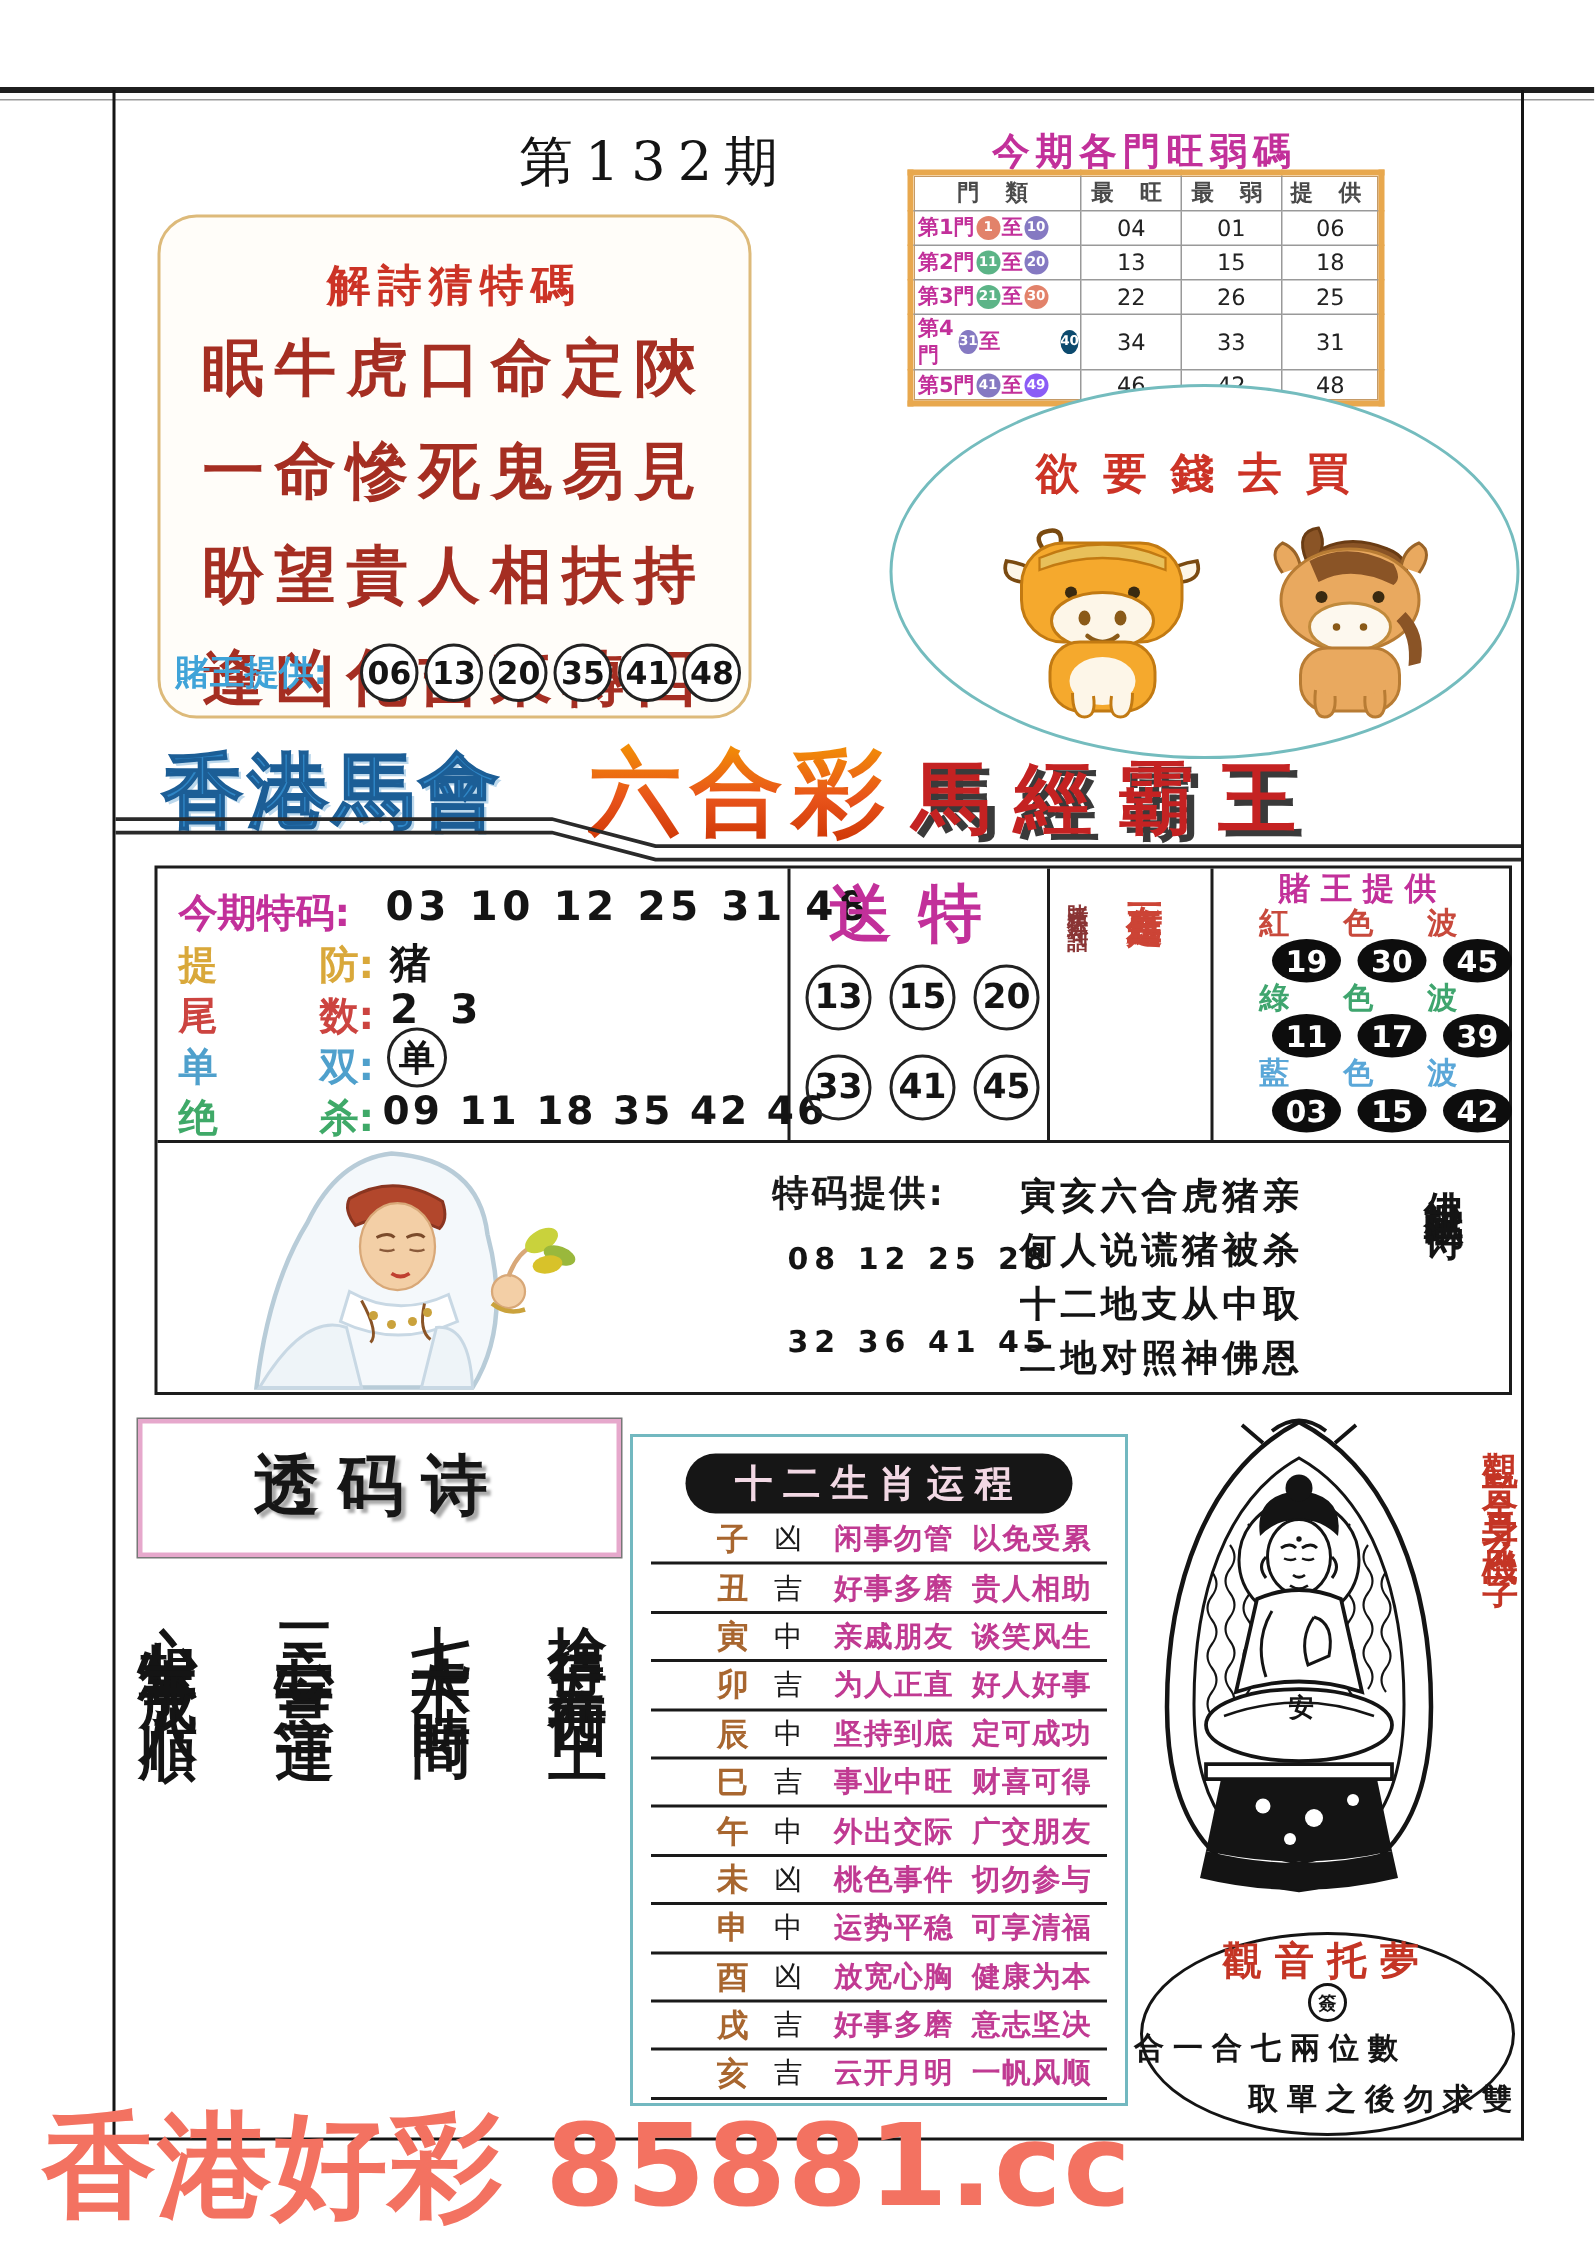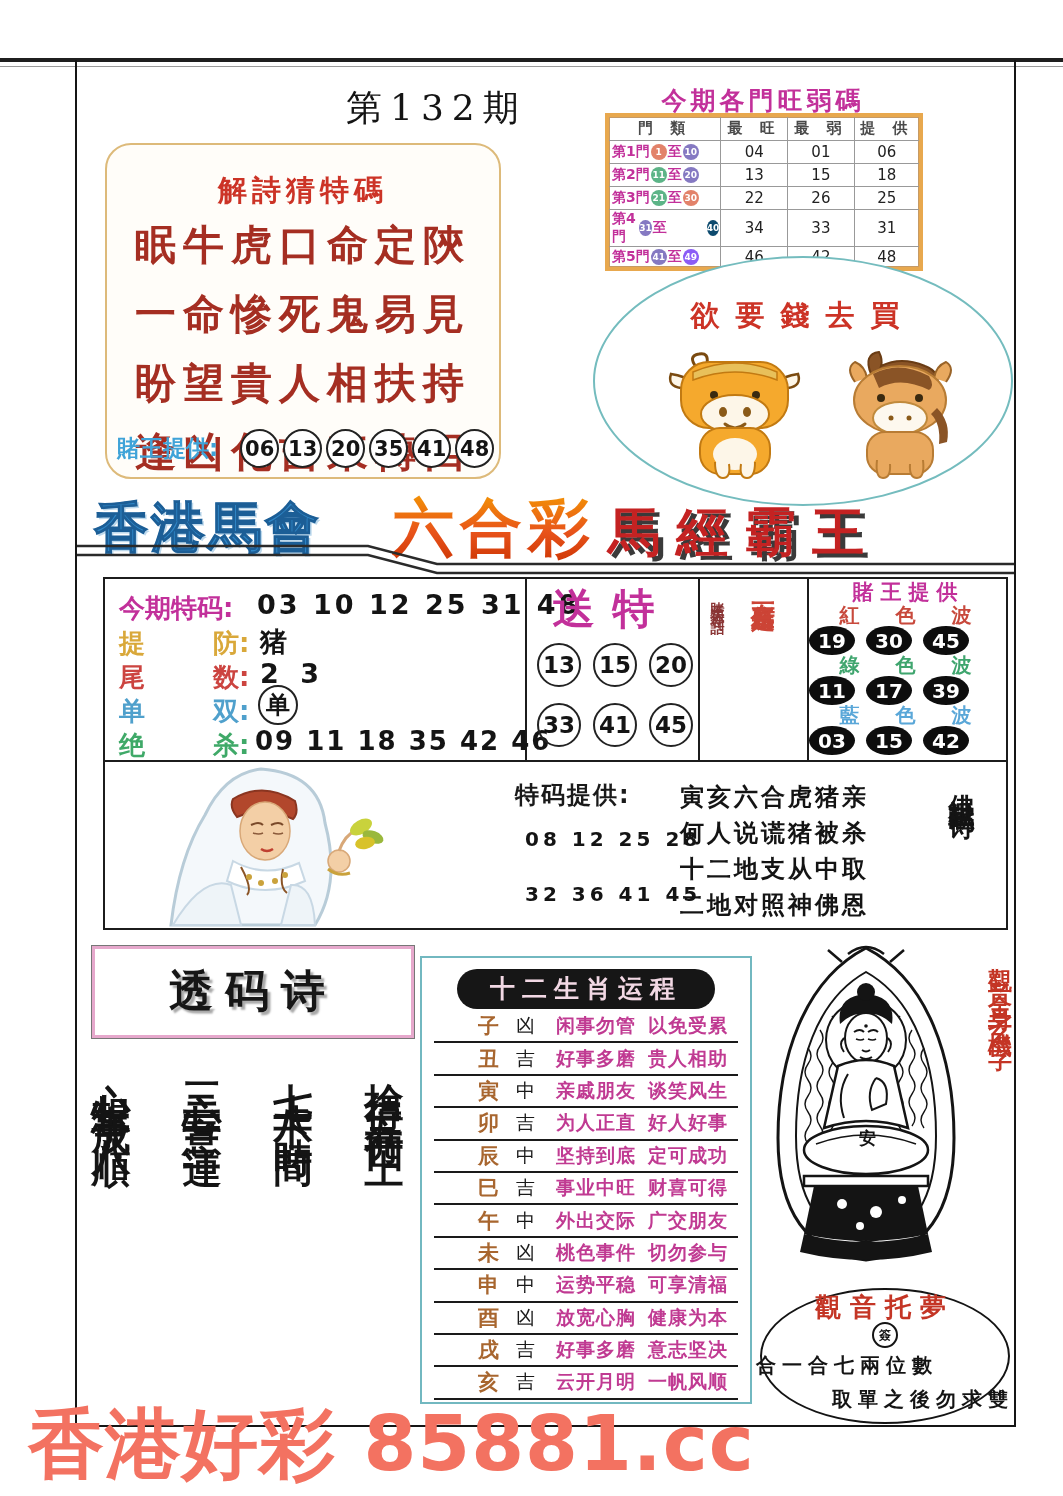--- a/index.html
+++ b/index.html
@@ -45,21 +45,21 @@
   .gval { text-align:center; font-size:15px; color:#222; width:68px; }
 
   
   .oval { position:absolute; left:593px; top:256px; width:420px; height:250px;
           border:2px solid #74bcbe; border-radius:50%; background:#fff; }
   .ovaltext { margin-top:38px; text-align:center; color:#cc3326; font-size:29px;
               font-weight:bold; letter-spacing:16px; }
   .animal { position:absolute; }
 
   
-  .b1 { position:absolute; left:94px; top:492px; font-size:54px; font-weight:bold;
+  .b1 { position:absolute; left:108px; top:492px; font-size:54px; font-weight:bold;
         color:#2f86c6; letter-spacing:3px; text-shadow:2px 2px 0 #bcd8ec; -webkit-text-stroke:1px #1c5e96; }
   .b2 { position:absolute; left:392px; top:486px; font-size:62px; font-weight:bold;
         font-family:"DejaVu Serif", serif; letter-spacing:6px;
         background:linear-gradient(180deg,#f5a000 0%,#e8531a 55%,#c83000 100%);
         -webkit-background-clip:text; background-clip:text; color:transparent; }
   .b3 { position:absolute; left:608px; top:498px; font-size:52px; font-weight:bold;
         color:#c42222; letter-spacing:16px; text-shadow:5px 4px 0 #3a3a3a; }
   .steps { position:absolute; left:75px; top:538px; }
 
   
@@ -76,21 +76,21 @@
               font-size:42px; font-weight:bold; letter-spacing:18px; font-family:"DejaVu Serif", serif; }
   .stc { position:absolute; width:44px; height:44px; border:2px solid #222; border-radius:50%;
          display:flex; align-items:center; justify-content:center; font-size:23px; font-weight:bold; color:#141414; }
   .q-small { position:absolute; left:604px; top:12px; height:155px; writing-mode:vertical-rl;
              font-size:14px; font-weight:bold; color:#8a3535; letter-spacing:3px; }
   .q-big { position:absolute; left:642px; top:6px; height:172px; writing-mode:vertical-rl;
            font-size:24px; font-weight:bold; color:#cc4436; letter-spacing:1px; font-family:"DejaVu Serif", serif; }
   .waves { position:absolute; left:704px; top:0; width:199px; text-align:center; }
   .w-title { color:#c2309a; font-size:21px; font-weight:bold; letter-spacing:7px; line-height:26px; }
   .w-label { font-size:20px; font-weight:bold; letter-spacing:36px; padding-left:30px; line-height:21px; }
-  .w-row { display:flex; justify-content:flex-start; gap:11px; }
+  .w-row { display:flex; justify-content:flex-end; gap:11px; }
   .woval { width:46px; height:29px; background:#0d0d0d; border-radius:50%; color:#fff;
            font-size:20px; font-weight:bold; display:flex; align-items:center; justify-content:center; }
   .tm-label { position:absolute; left:410px; top:200px; font-size:24px; font-weight:bold;
               color:#1a1a1a; letter-spacing:2px; }
   .tm-n { position:absolute; left:420px; font-size:20px; font-weight:bold; color:#141414; letter-spacing:4px; }
   .fz-poem { position:absolute; left:575px; top:200px; }
   .fz-poem div { font-size:24px; font-weight:bold; color:#141414; letter-spacing:3px; line-height:36px; }
   .fz-title { position:absolute; left:840px; top:194px; height:156px; writing-mode:vertical-rl;
               font-size:26px; font-weight:bold; color:#141414; letter-spacing:5px; }
 

